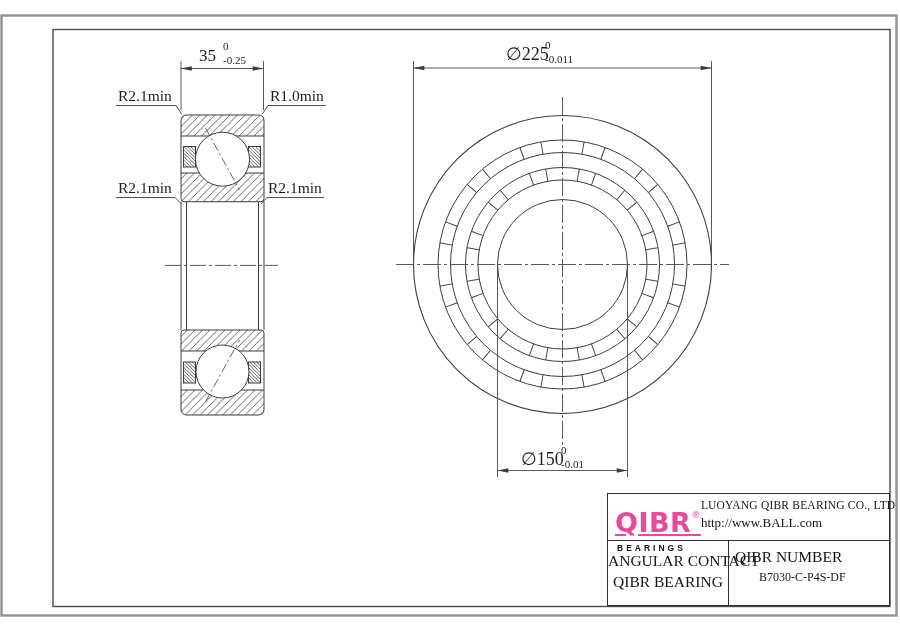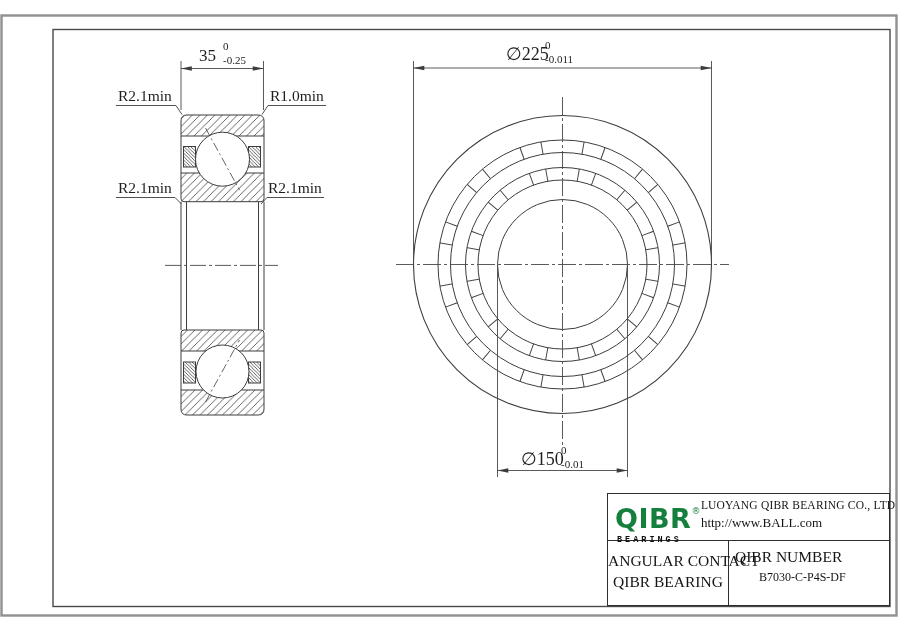--- a/index.html
+++ b/index.html
@@ -11,23 +11,23 @@
   .fs18{font-size:18px;}
   .fs15{font-size:15.5px;}
   .fs11{font-size:11px;}
 
   
   #titleblock{position:absolute;left:607px;top:493px;width:283px;height:113px;
       border:1.6px solid #2e2e2e;box-sizing:border-box;background:#fff;color:#141414;}
   #tb-row1{height:47px;display:flex;border-bottom:1.6px solid #2e2e2e;box-sizing:border-box;}
   #tb-logo-cell{width:121px;padding:2px 0 0 7px;box-sizing:border-box;}
   .logo-main{font-family:"DejaVu Sans",sans-serif;font-weight:800;font-size:27px;
-      line-height:30px;letter-spacing:0.5px;color:#15803d;}
+      line-height:38px;letter-spacing:0.5px;color:#ec4899;text-decoration:underline;}
   .logo-reg{font-family:"DejaVu Sans",sans-serif;font-size:9px;vertical-align:14px;font-weight:400;}
-  .logo-sub{font-family:Liberation Mono, monospace;font-weight:700;font-size:8.5px;
+  .logo-sub{font-family:Liberation Sans, sans-serif;font-weight:700;font-size:8.5px;
       letter-spacing:3px;color:#111;margin-top:1px;margin-left:2px;}
   #tb-company-cell{flex:1;text-align:left;padding-top:4px;}
   .company-line{font-size:11.5px;letter-spacing:0.2px;line-height:15px;white-space:nowrap;}
   .website-line{font-size:13px;line-height:19px;white-space:nowrap;}
   #tb-row2{display:flex;height:64px;}
   #tb-type-cell{width:121px;border-right:1.6px solid #2e2e2e;box-sizing:border-box;
       text-align:center;padding-top:9px;}
   .type-line{font-size:15.5px;line-height:21px;white-space:nowrap;}
   #tb-pn-cell{flex:1;padding:7px 0 0 6px;box-sizing:border-box;}
   .pn-label{font-size:15.5px;line-height:18px;}

